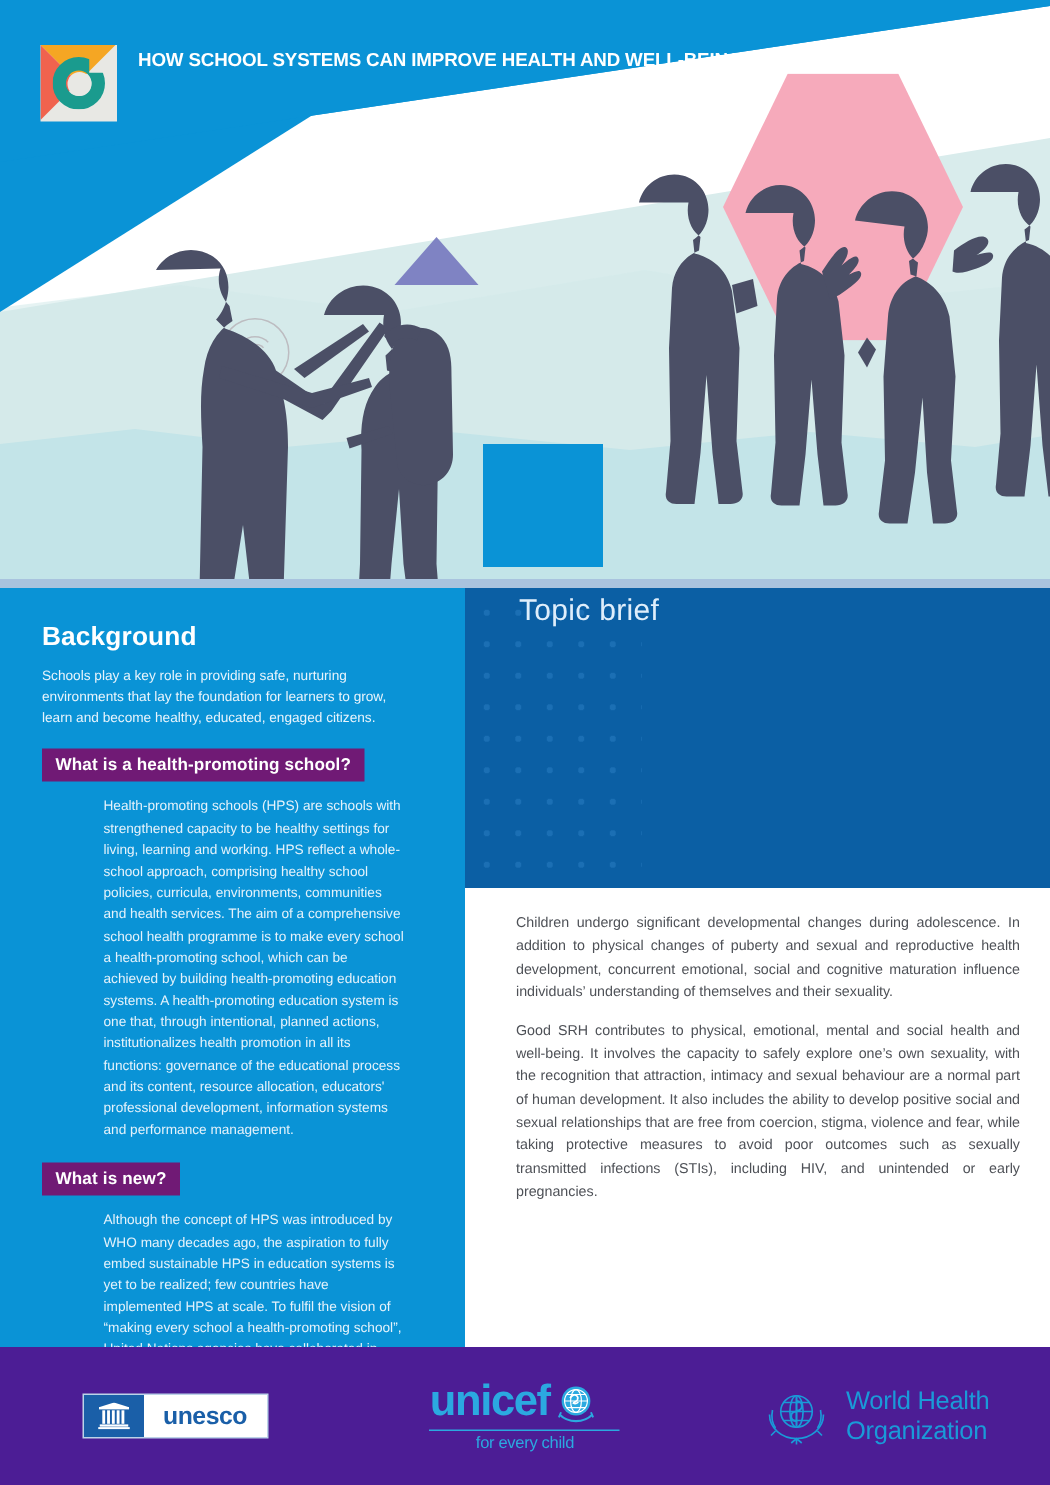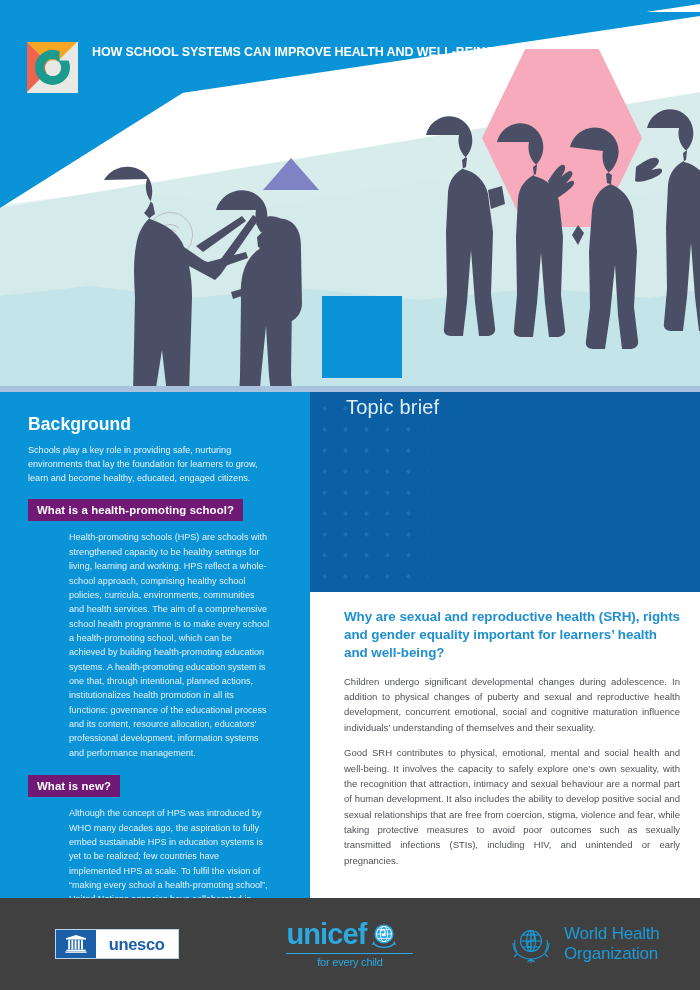--- a/index.html
+++ b/index.html
@@ -6,21 +6,21 @@
   html, body {
     width: 700px; height: 990px;
     font-family: "Liberation Sans", sans-serif;
     background: #ffffff;
     overflow: hidden;
   }
   .page { position: relative; width: 700px; height: 990px; background: #f0f0ec; }
 
   
   .header {
-    position: absolute; left: 0; top: 12px; width: 700px; height: 130px;
+    position: absolute; left: 0; top: 0; width: 700px; height: 130px;
     background: #ffffff; overflow: hidden; z-index: 5;
   }
   .header-blue {
     position: absolute; left: 0; top: 0; width: 700px; height: 130px;
     background: #0a93d6;
     clip-path: polygon(0 0, 700px 0, 700px 4px, 0 108px);
   }
   .header-inner {
     position: absolute; left: 27px; top: 30px;
     display: flex; align-items: flex-start; gap: 14px; z-index: 3;
@@ -162,21 +162,21 @@
     margin-bottom:11px; letter-spacing:-.05px;
   }
   .right-p {
     color:#4e5157; font-size:9.5px; line-height:1.62;
     text-align:justify; margin-bottom:10px;
   }
 
   
   .footer {
     position:absolute; left:0; top:898px; width:700px; height:92px;
-    background:#404040; display:flex; align-items:center;
+    background:#4c1d95; display:flex; align-items:center;
   }
   .f-slot { flex:1; display:flex; justify-content:center; align-items:center; }
 
   .unesco-logo { display:flex; height:30px; border:1px solid #bcd3e8; }
   .unesco-mark {
     width:40px; background:#1a5fa8; display:flex;
     align-items:center; justify-content:center;
   }
   .unesco-word {
     background:#ffffff; color:#1a5fa8; font-size:16.5px; font-weight:bold;
@@ -283,21 +283,20 @@
     <div class="badge">What is new?</div>
     <div class="left-body">Although the concept of HPS was introduced by WHO many decades ago, the aspiration to fully embed sustainable HPS in education systems is yet to be realized; few countries have implemented HPS at scale. To fulfil the vision of “making every school a health-promoting school”, United Nations agencies have collaborated in developing global standards for HPS and systems, implementation guidance and case studies from low- and middle-income countries. These evidence-informed resources are intended to be used in the education, health and associated sectors to strengthen their school health programmes in order to build health-promoting education systems.</div>
   </div>
 
   <div class="right-top">
     <div class="dots"></div>
     <div class="topic-kicker">Topic brief</div>
   </div>
 
   <div class="right-bottom">
-    <div class="right-h2">Why are sexual and reproductive health (SRH), rights and gender equality important for learners’ health and well-being?</div>
     <div class="right-p">Children undergo significant developmental changes during adolescence. In addition to physical changes of puberty and sexual and reproductive health development, concurrent emotional, social and cognitive maturation influence individuals’ understanding of themselves and their sexuality.</div>
     <div class="right-p">Good SRH contributes to physical, emotional, mental and social health and well-being. It involves the capacity to safely explore one’s own sexuality, with the recognition that attraction, intimacy and sexual behaviour are a normal part of human development. It also includes the ability to develop positive social and sexual relationships that are free from coercion, stigma, violence and fear, while taking protective measures to avoid poor outcomes such as sexually transmitted infections (STIs), including HIV, and unintended or early pregnancies.</div>
   </div>
 
   <div class="footer">
 
     <div class="f-slot">
       <div class="unesco-logo">
         <div class="unesco-mark">
           <svg width="22" height="18" viewBox="0 0 22 18">

